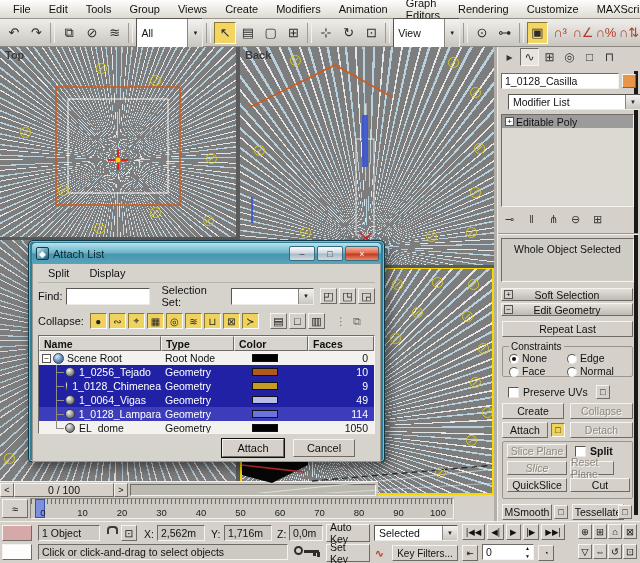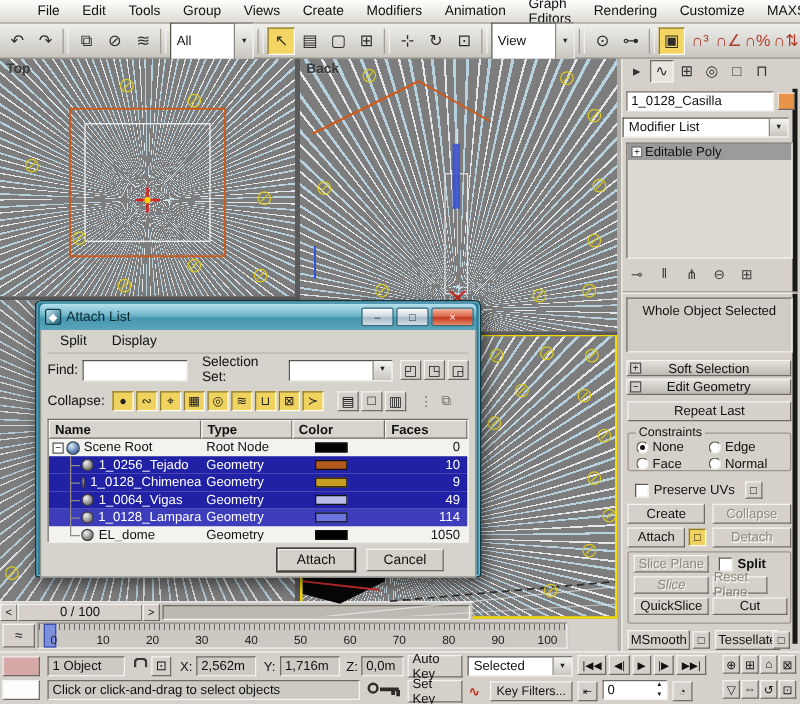--- a/index.html
+++ b/index.html
@@ -8,21 +8,21 @@
   #app { position:relative; width:640px; height:563px; background:#d5d1ca; }
 
   
   .b3 { background:#d5d1ca; border:1px solid; border-color:#f5f3ef #6f6b64 #6f6b64 #f5f3ef; }
   .sunken { border:1px solid; border-color:#6f6b64 #f5f3ef #f5f3ef #6f6b64; }
   .white-in { background:#fff; border:1px solid; border-color:#59564f #edebe7 #edebe7 #59564f; }
   .dis { color:#8d897f; text-shadow:1px 1px 0 #f7f6f2; }
 
   
   .menubar { position:absolute; left:0; top:0; width:640px; height:19px; display:flex; align-items:center;
-             background:linear-gradient(#fdfdfc,#dedbd4); border-bottom:1px solid #9a968e; padding-left:21px; }
+             background:linear-gradient(#fdfdfc,#dedbd4); border-bottom:1px solid #9a968e; padding-left:4px; }
   .menu-item { padding:2px 9px; cursor:default; }
 
   
   .toolbar { position:absolute; left:0; top:19px; width:640px; height:28px; display:flex; align-items:center;
              background:linear-gradient(#efeeeb,#c9c6bf); border-bottom:1px solid #8a8680; padding-left:3px; gap:1px; }
   .tb-btn { width:22px; height:22px; display:flex; align-items:center; justify-content:center; font-size:13px;
             background:transparent; border:1px solid transparent; color:#2e2c28; }
   .tb-btn.active { background:#f3d563; border-color:#8a7a30 #fff #fff #8a7a30; }
   .tb-sep { width:5px; height:20px; border-left:1px solid #a09c94; border-right:1px solid #f2f1ee; margin:0 2px; }
   .combo { height:30px; display:flex; align-items:center; background:#fff; border:1px solid; border-color:#59564f #edebe7 #edebe7 #59564f; width:68px; position:relative; }
@@ -279,21 +279,21 @@
         <div class="cp-tab">□</div>
         <div class="cp-tab">⊓</div>
       </div>
     <div class="cp-scroll"></div>
 
     <div class="sb-field white-in" style="position:absolute;left:3px;top:26px;width:118px;height:16px;padding-left:3px;font-size:10.5px;background:#fff;">
       <span>1_0128_Casilla</span>
     </div>
     <div class="b3" style="position: absolute; left: 124px; top: 27px; width: 14px; height: 14px; background: rgb(232, 149, 74);" id="obj-color"></div>
 
-    <div class="combo" style="position:absolute;left:0;top:47px;width:133px;height:16px;">
+    <div class="combo" style="position:absolute;left:10px;top:47px;width:133px;height:16px;">
       <span class="cval">Modifier List</span>
       <span class="dd-btn">▼</span>
     </div>
 
     <div class="sunken" style="position:absolute;left:3px;top:67px;width:133px;height:93px;background:#dcd9d2;" id="mod-stack">
         <div style="height: 13px; display: flex; align-items: center; font-size: 10.5px; background: rgb(155, 155, 155);">
           <span class="expander">+</span>
           <span>Editable Poly</span>
         </div>
       </div>

